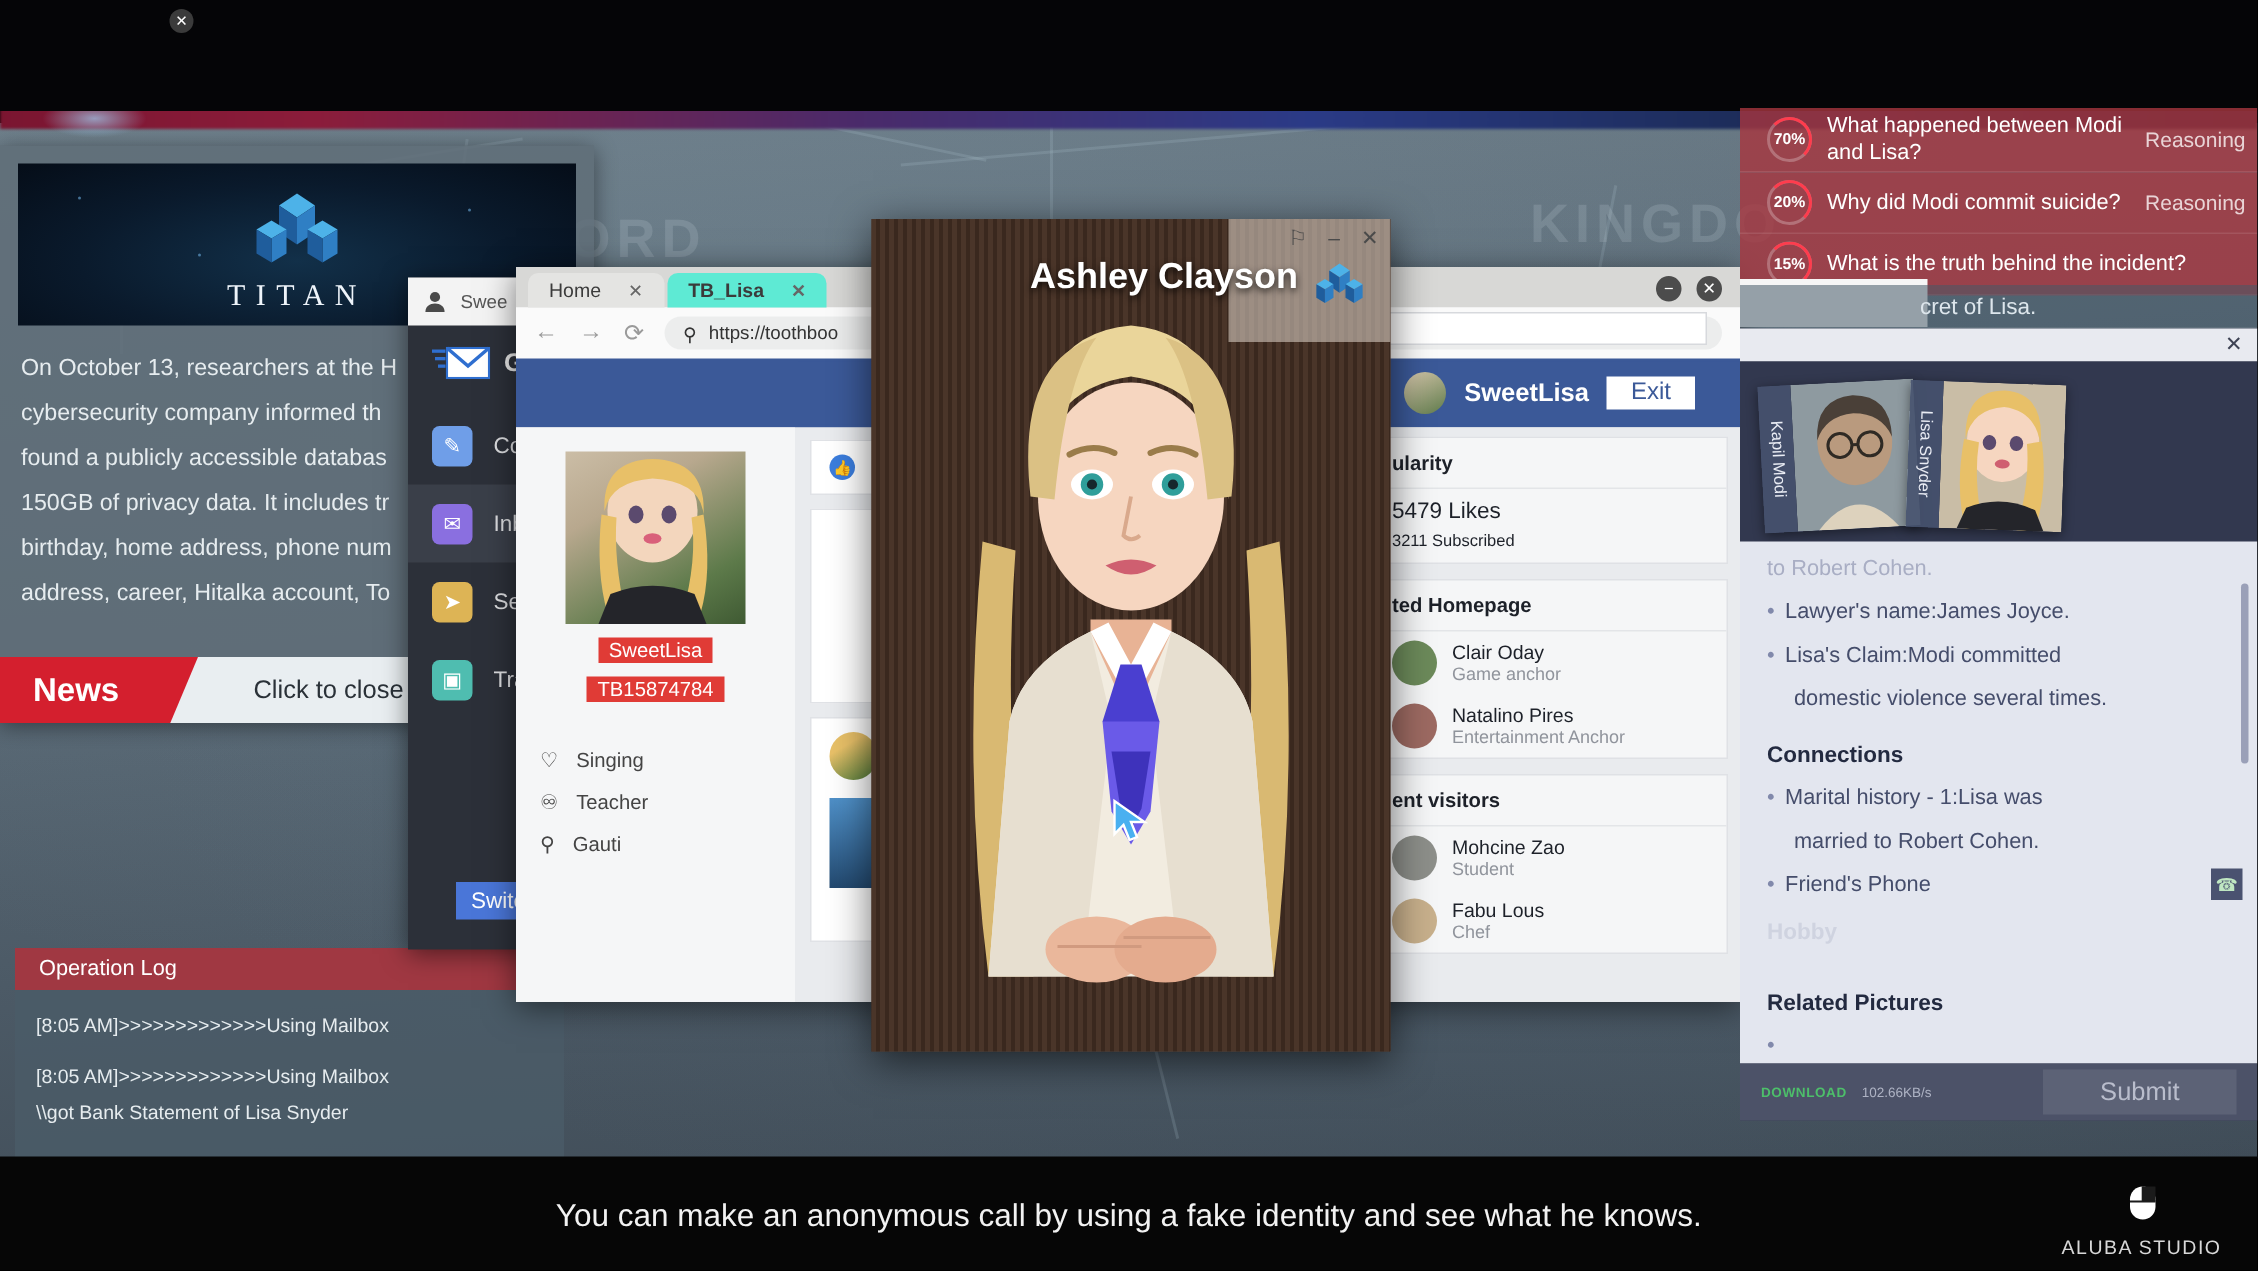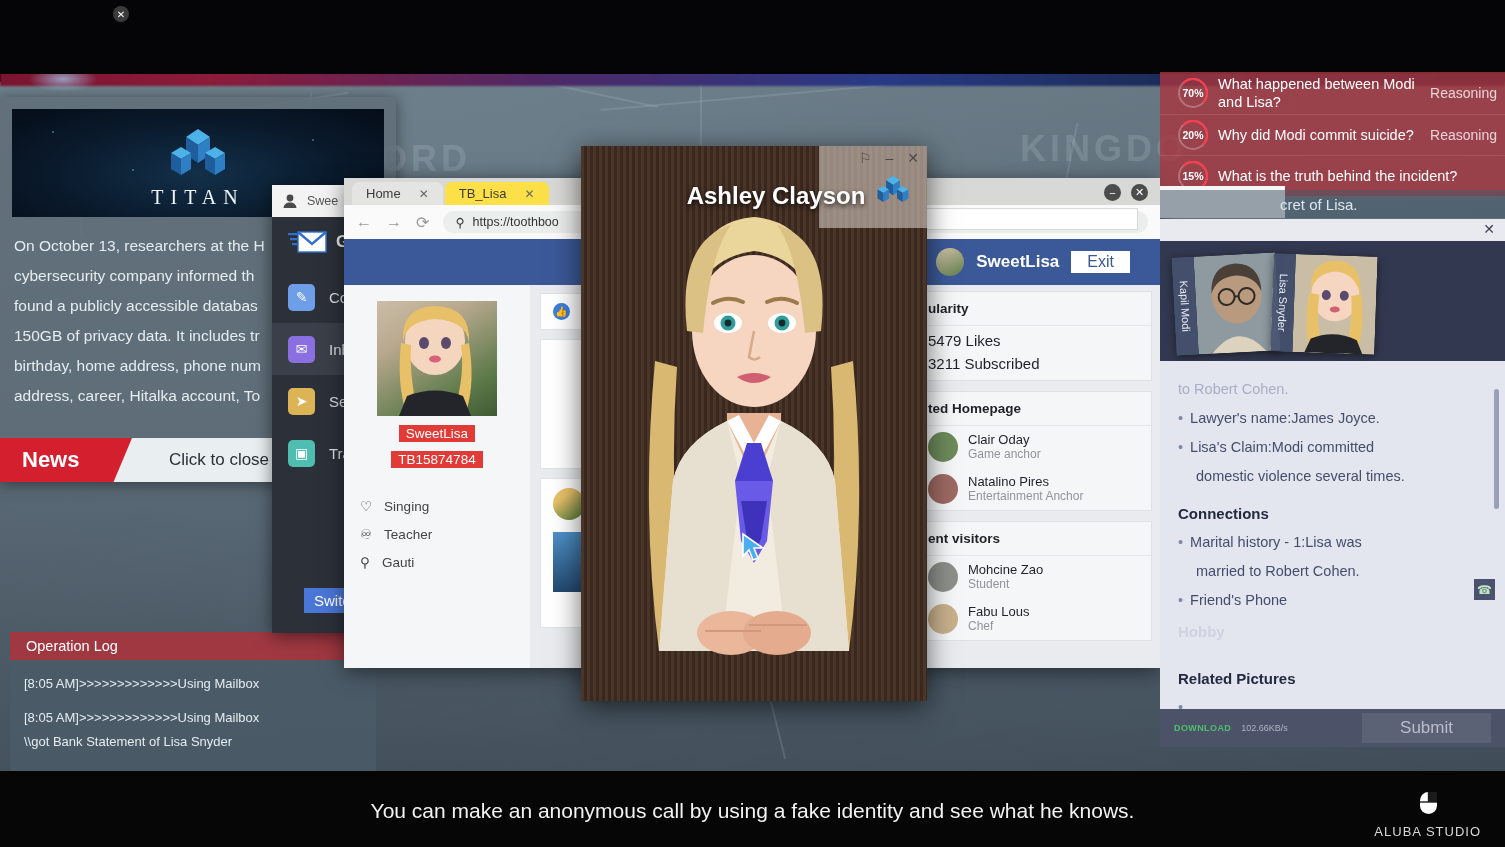--- a/index.html
+++ b/index.html
@@ -121,21 +121,21 @@
   .browser {
     position:absolute; left:344px; top:178px; width:816px; height:490px;
     background:#fafafa; box-shadow: 0 4px 20px rgba(0,0,0,.5);
   }
   .bw-tabs { height:27px; background:#d8d8d6; display:flex; align-items:flex-end; padding-left:8px; }
   .bw-tab {
     height:23px; padding:0 14px; display:flex; align-items:center; gap:18px;
     background:#e4e4e2; color:#3b3b3b; font-size:13px;
     border-radius:7px 7px 0 0; margin-right:2px;
   }
-  .bw-tab.active { background:#fde047; }
+  .bw-tab.active { background:#5eead4;font-weight:bold; }
   .bw-tab .x { color:#666; font-size:12px; }
   .bw-bar { height:34px; background:#fafafa; display:flex; align-items:center; gap:14px; padding:0 12px; }
   .bw-nav { color:#9a9a9a; font-size:16px; }
   .bw-url {
     flex:1; height:22px; background:#eceded; border-radius:11px;
     display:flex; align-items:center; gap:8px; padding:0 12px; color:#333; font-size:12.5px;
   }
   .tb-header {
     height:46px; background:#3b5998; display:flex; align-items:center; justify-content:center;
   }
@@ -188,21 +188,21 @@
   
   .char-win {
     position:absolute; left:581px; top:146px; width:346px; height:555px;
     background: repeating-linear-gradient(90deg,#4a3529 0px,#4a3529 3px,#3a281e 3px,#3a281e 6px),
                 linear-gradient(#4a3529,#3a281e);
     box-shadow: 0 6px 26px rgba(0,0,0,.6); overflow:hidden;
   }
   .char-titlebar { position:absolute; right:0; top:0; width:108px; height:82px; background:rgba(225,215,205,.55); }
   .char-ctrls { position:absolute; right:8px; top:4px; display:flex; gap:14px; color:#4a4a4a; font-size:14px; }
   .char-name {
-    position:absolute; left:0; top:36px; width:100%; text-align:center;
+    position:absolute; left:0; top:25px; width:100%; text-align:center;
     color:#fff; font-size:24px; font-weight:700; text-shadow:0 2px 5px rgba(0,0,0,.75); z-index:5;padding-left:44px;
   }
   .char-art { position:absolute; left:0; bottom:0; width:100%; height:520px; }
 
   
   .reason-list { position:absolute; right:0; top:72px; width:345px; }
   .reason-row {
     display:flex; align-items:center; gap:10px; min-height:41px;
     background:rgba(168,54,62,.80); border-bottom:1px solid rgba(255,255,255,.10);
     padding:3px 8px 3px 18px;
@@ -243,21 +243,21 @@
   .dcard { position:absolute; top:14px; width:104px; height:98px; box-shadow:0 2px 8px rgba(0,0,0,.45); overflow:hidden; display:flex; }
   .dcard .tabl { width:22px; flex:none; background:rgba(70,82,110,.9); position:relative; }
   .dcard .tabl span {
     position:absolute; left:50%; top:50%;
     transform:translate(-50%,-50%) rotate(90deg); transform-origin:center;
     white-space:nowrap; color:#e9ecf4; font-size:11px;
   }
   .dcard .pic { flex:1; }
   .dos-body {
     position:absolute; left:0; top:142px; width:345px; height:348px;
-    background:#e3e6ef; overflow:hidden; padding:14px 18px;
+    background:#e3e6ef; overflow:hidden; padding:4px 18px;
   }
   .dos-line { color:#454d6b; font-size:14.5px; line-height:25px; padding:2px 0; }
   .dos-line.b::before { content:"\2022"; color:#8189ab; margin-right:7px; }
   .dos-h { color:#232a40; font-size:15px; font-weight:700; padding:14px 0 6px; }
   .dos-faded { color:#cfd3e0; font-size:15px; font-weight:700; padding:8px 0; }
   .dos-scroll { position:absolute; right:6px; top:170px; width:5px; height:120px; background:#9aa0b8; border-radius:3px; }
   .phone-ic {
     position:absolute; right:10px; top:360px; width:21px; height:21px;
     background:#4a5270; color:#bfe7c2; font-size:12px;
     display:flex; align-items:center; justify-content:center;
@@ -460,21 +460,21 @@
         <div class="tb-card" style="height:150px;">
           <div style="width:32px;height:32px;border-radius:50%;
                       background:linear-gradient(150deg,#e8c068 30%,#4a7a3a);"></div>
           <div style="margin-top:12px;height:60px;background:linear-gradient(#4f90c8,#23496f);"></div>
         </div>
       </div>
       <div class="tb-right">
         <div class="tb-panel">
           <h4>ularity</h4>
           <div style="padding:6px 12px;font-size:15px;color:#1d2129;">5479 Likes</div>
-          <div style="padding:0 12px 8px;font-size:15px;color:#1d2129;">3211 Subscribed</div>
+          <div style="padding:0 12px 8px;font-size:11px;color:#1d2129;">3211 Subscribed</div>
         </div>
         <div class="tb-panel">
           <h4>ted Homepage</h4>
           <div class="tb-person">
             <div class="pp-av" style="background:#6c8a5a;"></div>
             <div>
                 <div class="pp-n">Clair Oday</div>
             <div class="pp-r">Game anchor</div>
               </div>
           </div>

